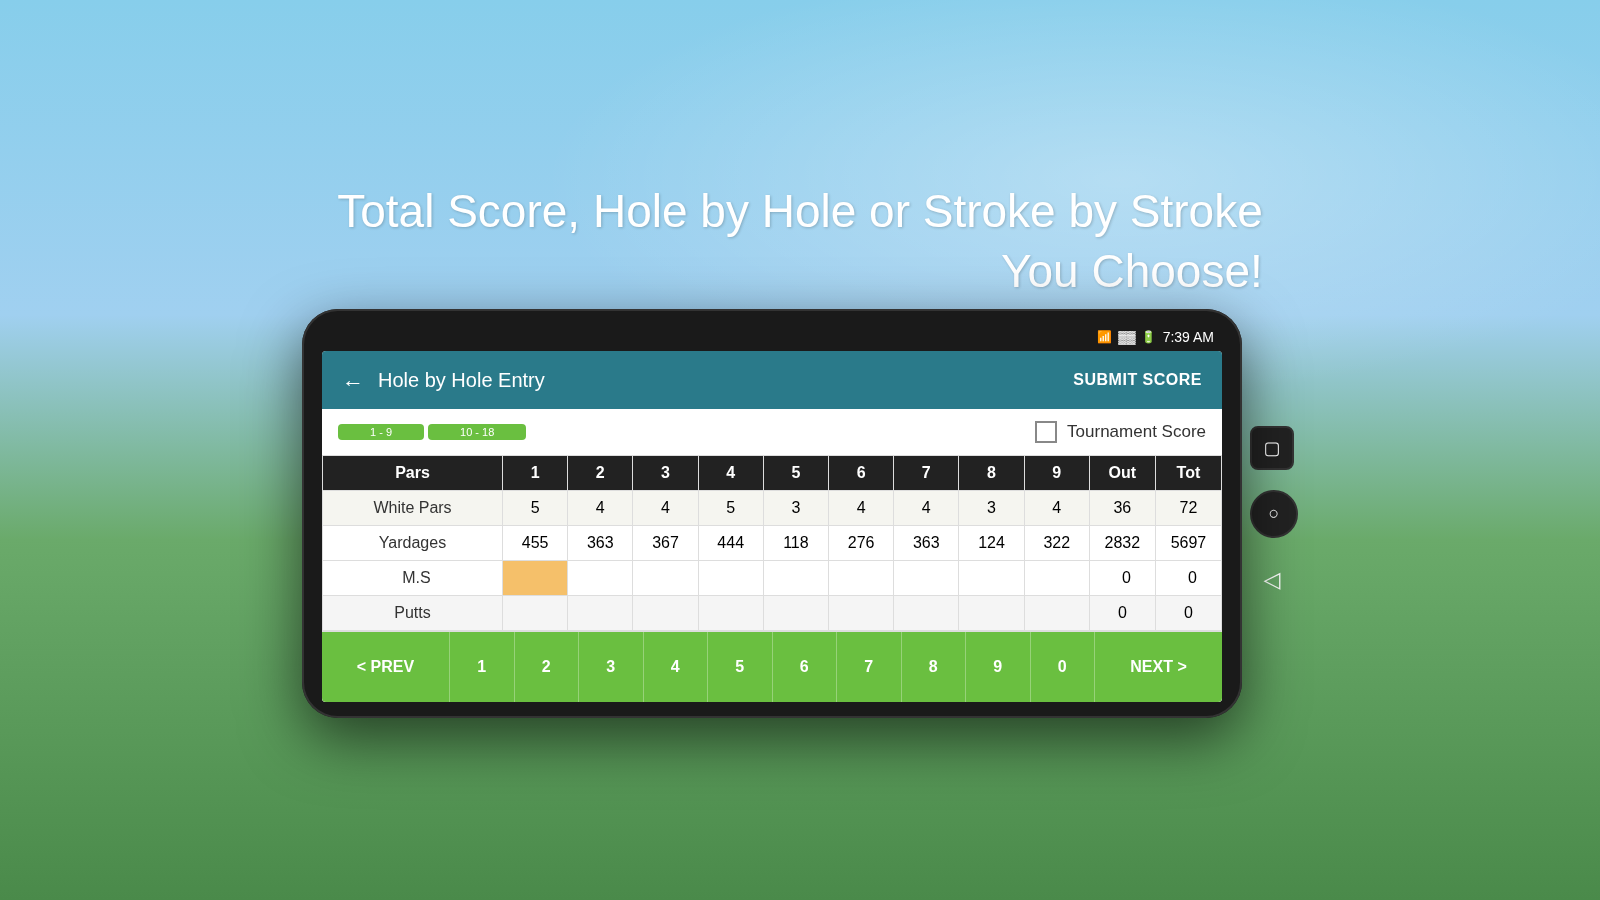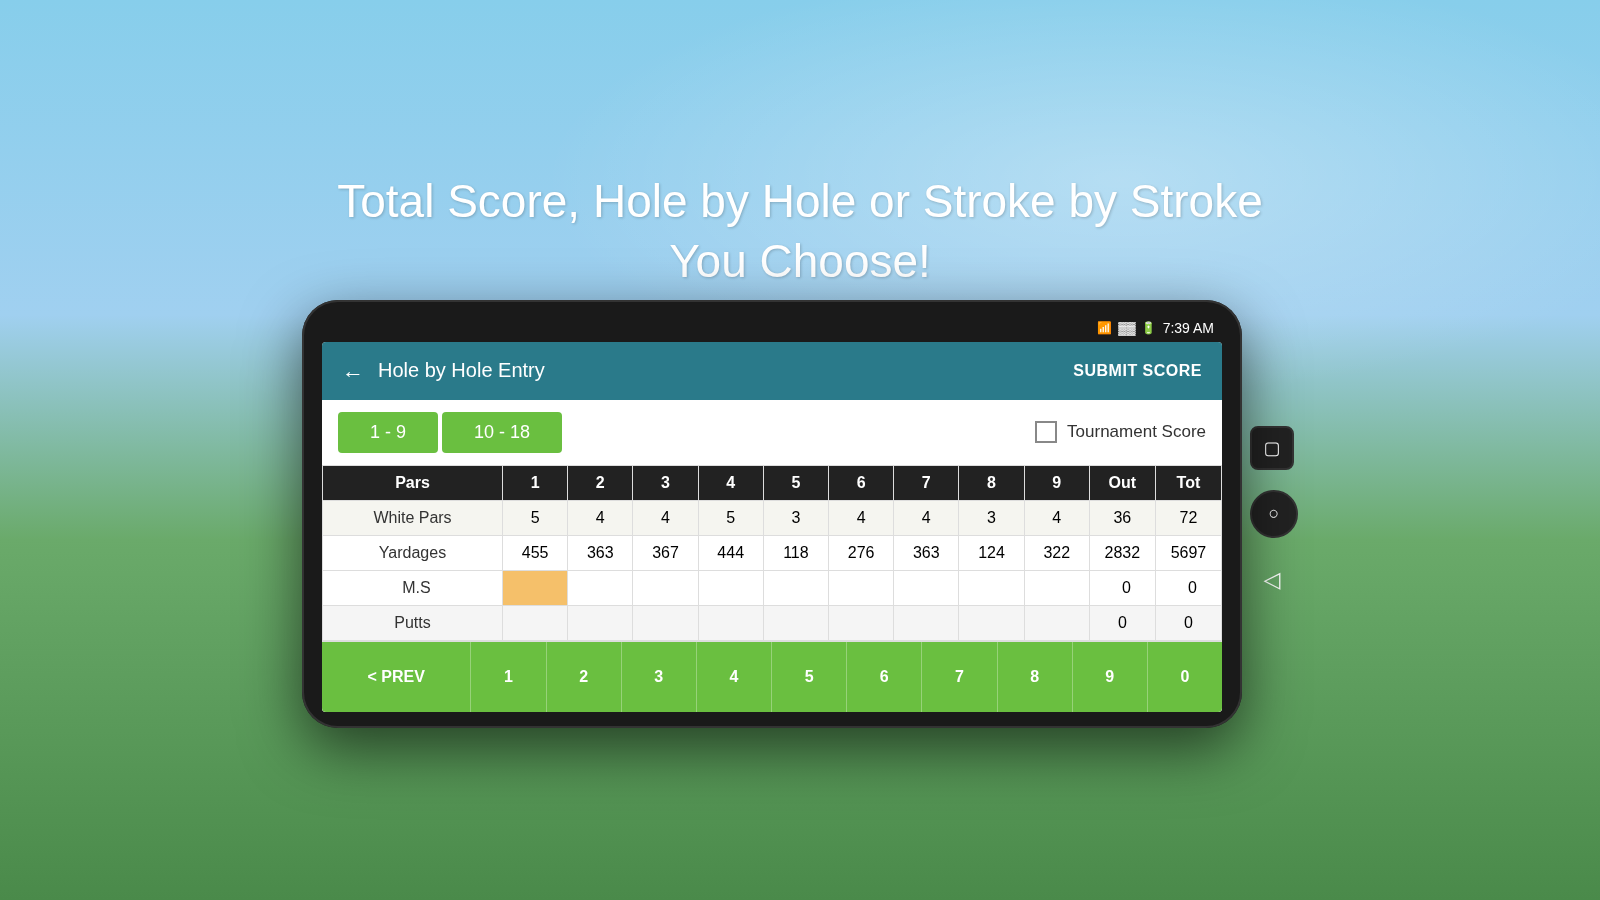--- a/index.html
+++ b/index.html
@@ -19,21 +19,21 @@
     .bg-overlay {
       position: absolute;
       inset: 0;
       background:
         radial-gradient(ellipse 60% 40% at 70% 20%, rgba(255,255,255,0.3) 0%, transparent 60%),
         linear-gradient(180deg, #87ceeb 0%, #a0d0f0 35%, #6aaa6a 60%, #4a8a4a 100%);
       z-index: 0;
     }
     .headline {
       color: white;
-      text-align: center;
+      text-align: right;
       font-size: 46px;
       font-weight: 300;
       line-height: 1.3;
       margin-bottom: 8px;
       z-index: 1;
       text-shadow: 1px 1px 3px rgba(0,0,0,0.2);
     }
     
     .device-wrapper {
       z-index: 1;
@@ -101,22 +101,22 @@
       background: white;
       display: flex;
       align-items: center;
       padding: 12px 16px;
       gap: 0;
     }
     .tab-btn {
       background: #6abf40;
       color: white;
       border: none;
-      padding: 10px 32px;
-      font-size: 18px;
+      padding: 2px 32px;
+      font-size: 11px;
       font-weight: 500;
       cursor: pointer;
       border-radius: 4px;
       margin-right: 4px;
     }
     .tournament-area {
       display: flex;
       align-items: center;
       margin-left: auto;
       gap: 10px;
@@ -369,20 +369,21 @@
         <button class="nav-btn">1</button>
         <button class="nav-btn">2</button>
         <button class="nav-btn">3</button>
         <button class="nav-btn">4</button>
         <button class="nav-btn">5</button>
         <button class="nav-btn">6</button>
         <button class="nav-btn">7</button>
         <button class="nav-btn">8</button>
         <button class="nav-btn">9</button>
         <button class="nav-btn">0</button>
+        <button class="nav-btn nav-btn-wide">NEXT &gt;</button>
       </div>
     </div>
   </div>
 
   <div class="side-buttons">
     <div class="side-btn">
       <span>▢</span>
     </div>
     <div class="side-btn-circle">
       <span>○</span>

